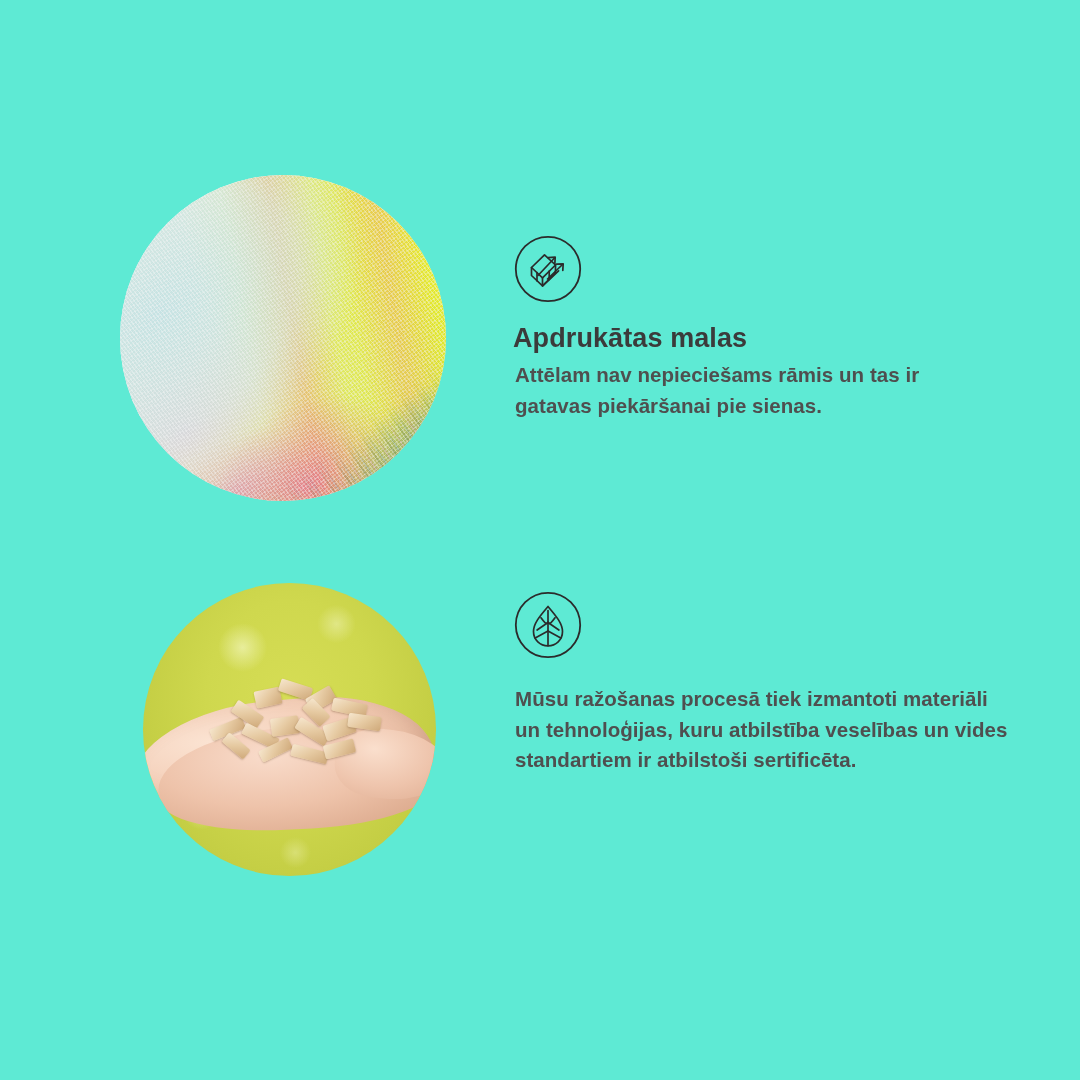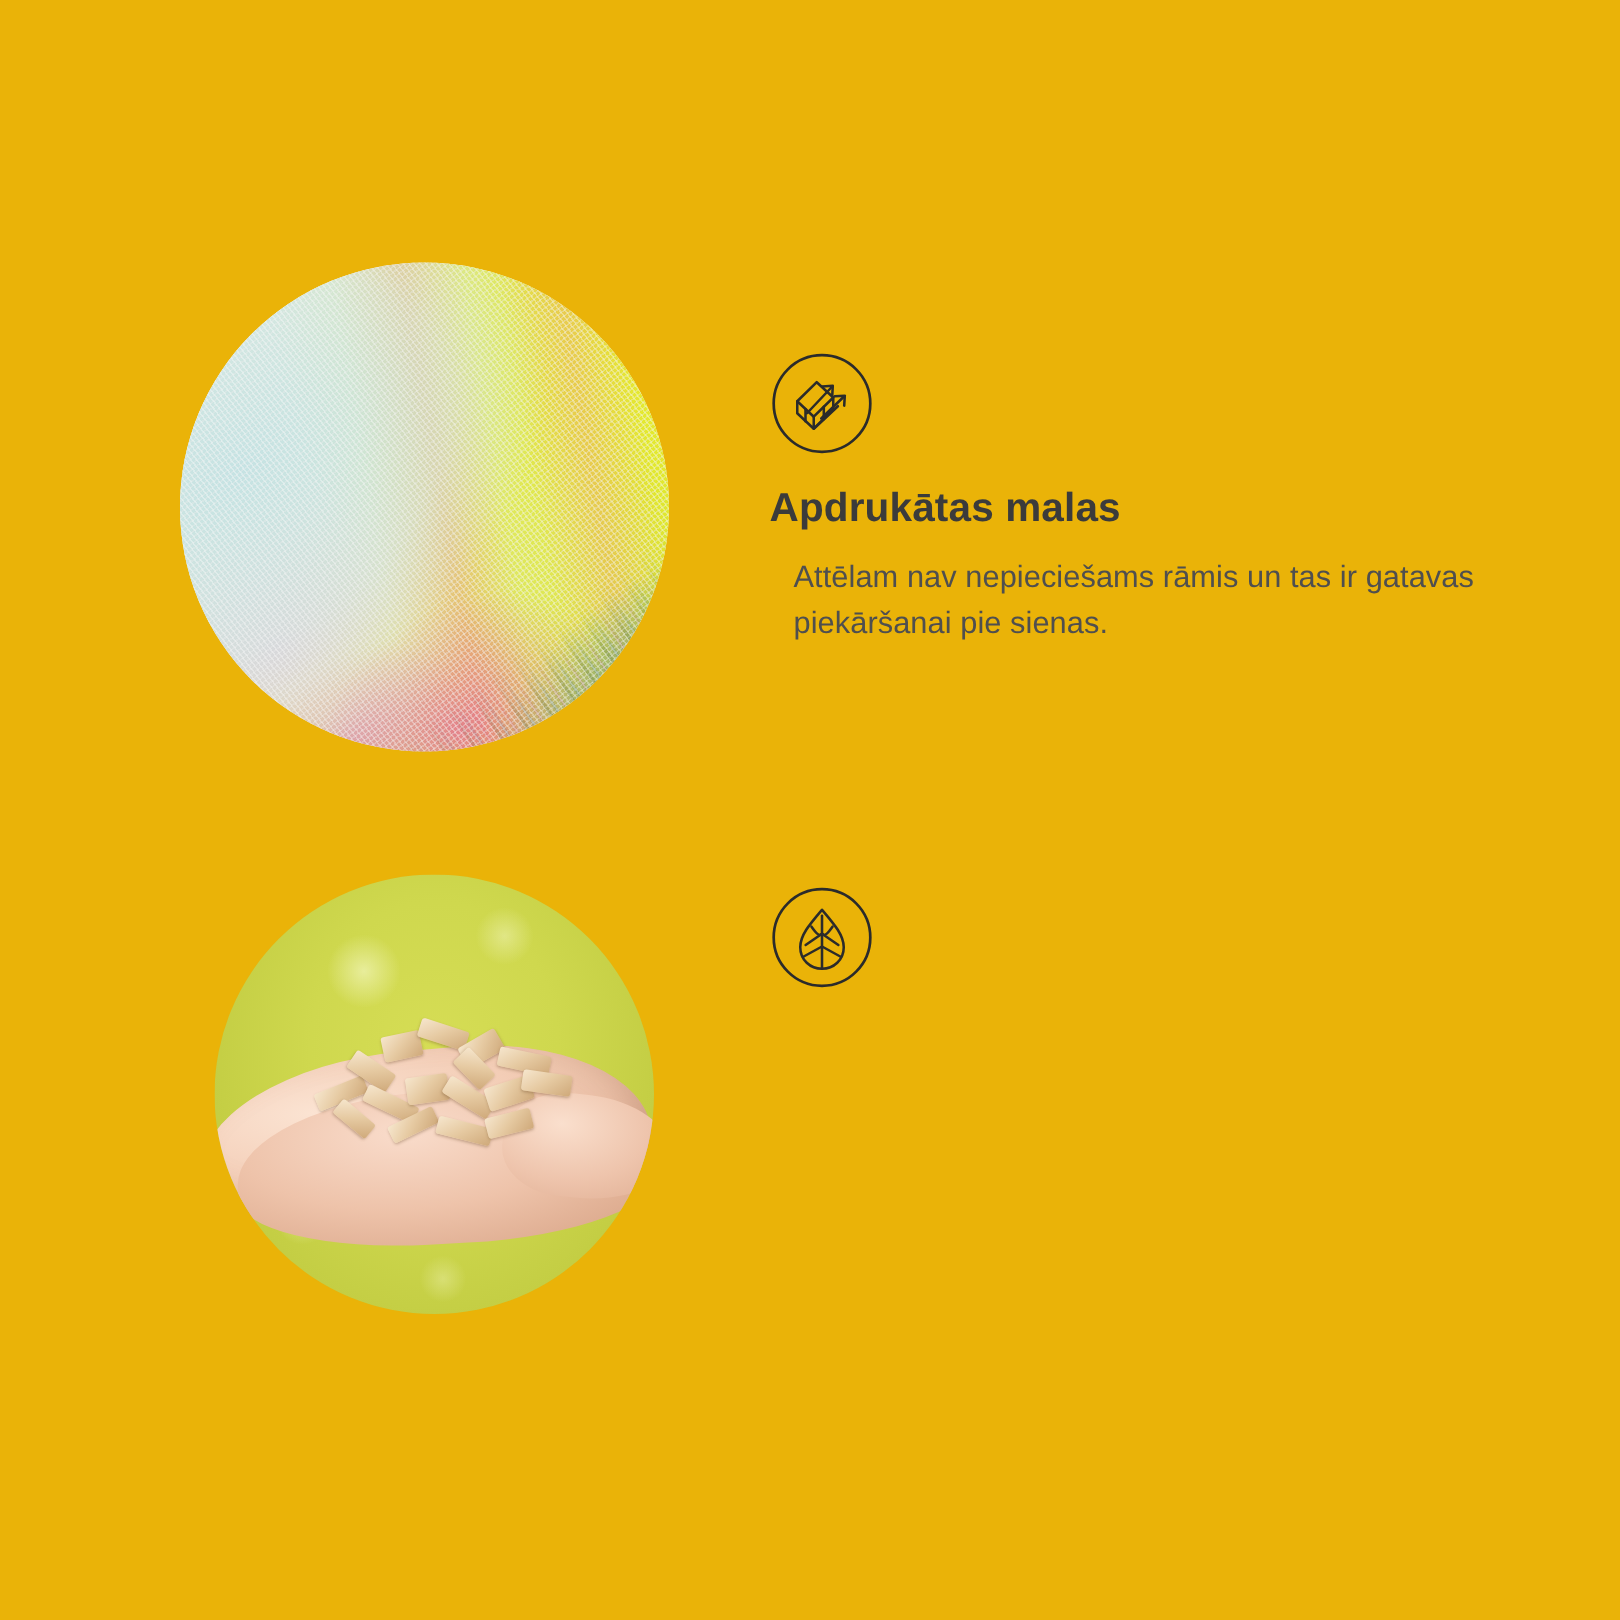--- a/index.html
+++ b/index.html
@@ -10,21 +10,21 @@
     width: 1080px;
     height: 1080px;
     background: #f0f0f0;
     font-family: "Liberation Sans", sans-serif;
     overflow: hidden;
   }
   .page {
     position: relative;
     width: 1080px;
     height: 1080px;
-    background: #eab308;
+    background: #5eead4;
   }
 
   
   .feature {
     position: absolute;
     display: block;
   }
   .feature-text {
     position: absolute;
   }
@@ -33,22 +33,23 @@
     font-weight: bold;
     color: #3b3b3b;
     letter-spacing: .1px;
     margin: 0 0 6px 0;
     line-height: 1.2;
   }
   .feature-desc {
     font-size: 20.5px;
     color: #4f4f4f;
     line-height: 30.5px;
-    margin: 16px;
+    margin: 2px;
     letter-spacing: .05px;
+    font-weight: bold;
   }
 
   
   .icon-circle {
     position: absolute;
     width: 68px;
     height: 68px;
     border-radius: 50%;
   }
   .icon-circle svg {
@@ -339,16 +340,17 @@
 
         <path d="M34 31.5 L44.9 39.0"></path>
         <path d="M34 40.0 L46.8 47.0"></path>
 
         <path d="M27.0 26.8 C 30.0 31.0, 32.3 33.8, 34 31.5"></path>
         <path d="M41.0 26.8 C 38.0 31.0, 35.7 33.8, 34 31.5"></path>
       </svg>
     </div>
 
     <div class="feature-text" style="left:513px; top:682px; width:500px;">
+      <p class="feature-desc">Mūsu ražošanas procesā tiek izmantoti materiāli un tehnoloģijas, kuru atbilstība veselības un vides standartiem ir atbilstoši sertificēta.</p>
     </div>
   </div>
 
 </div>
 
 </body></html>

